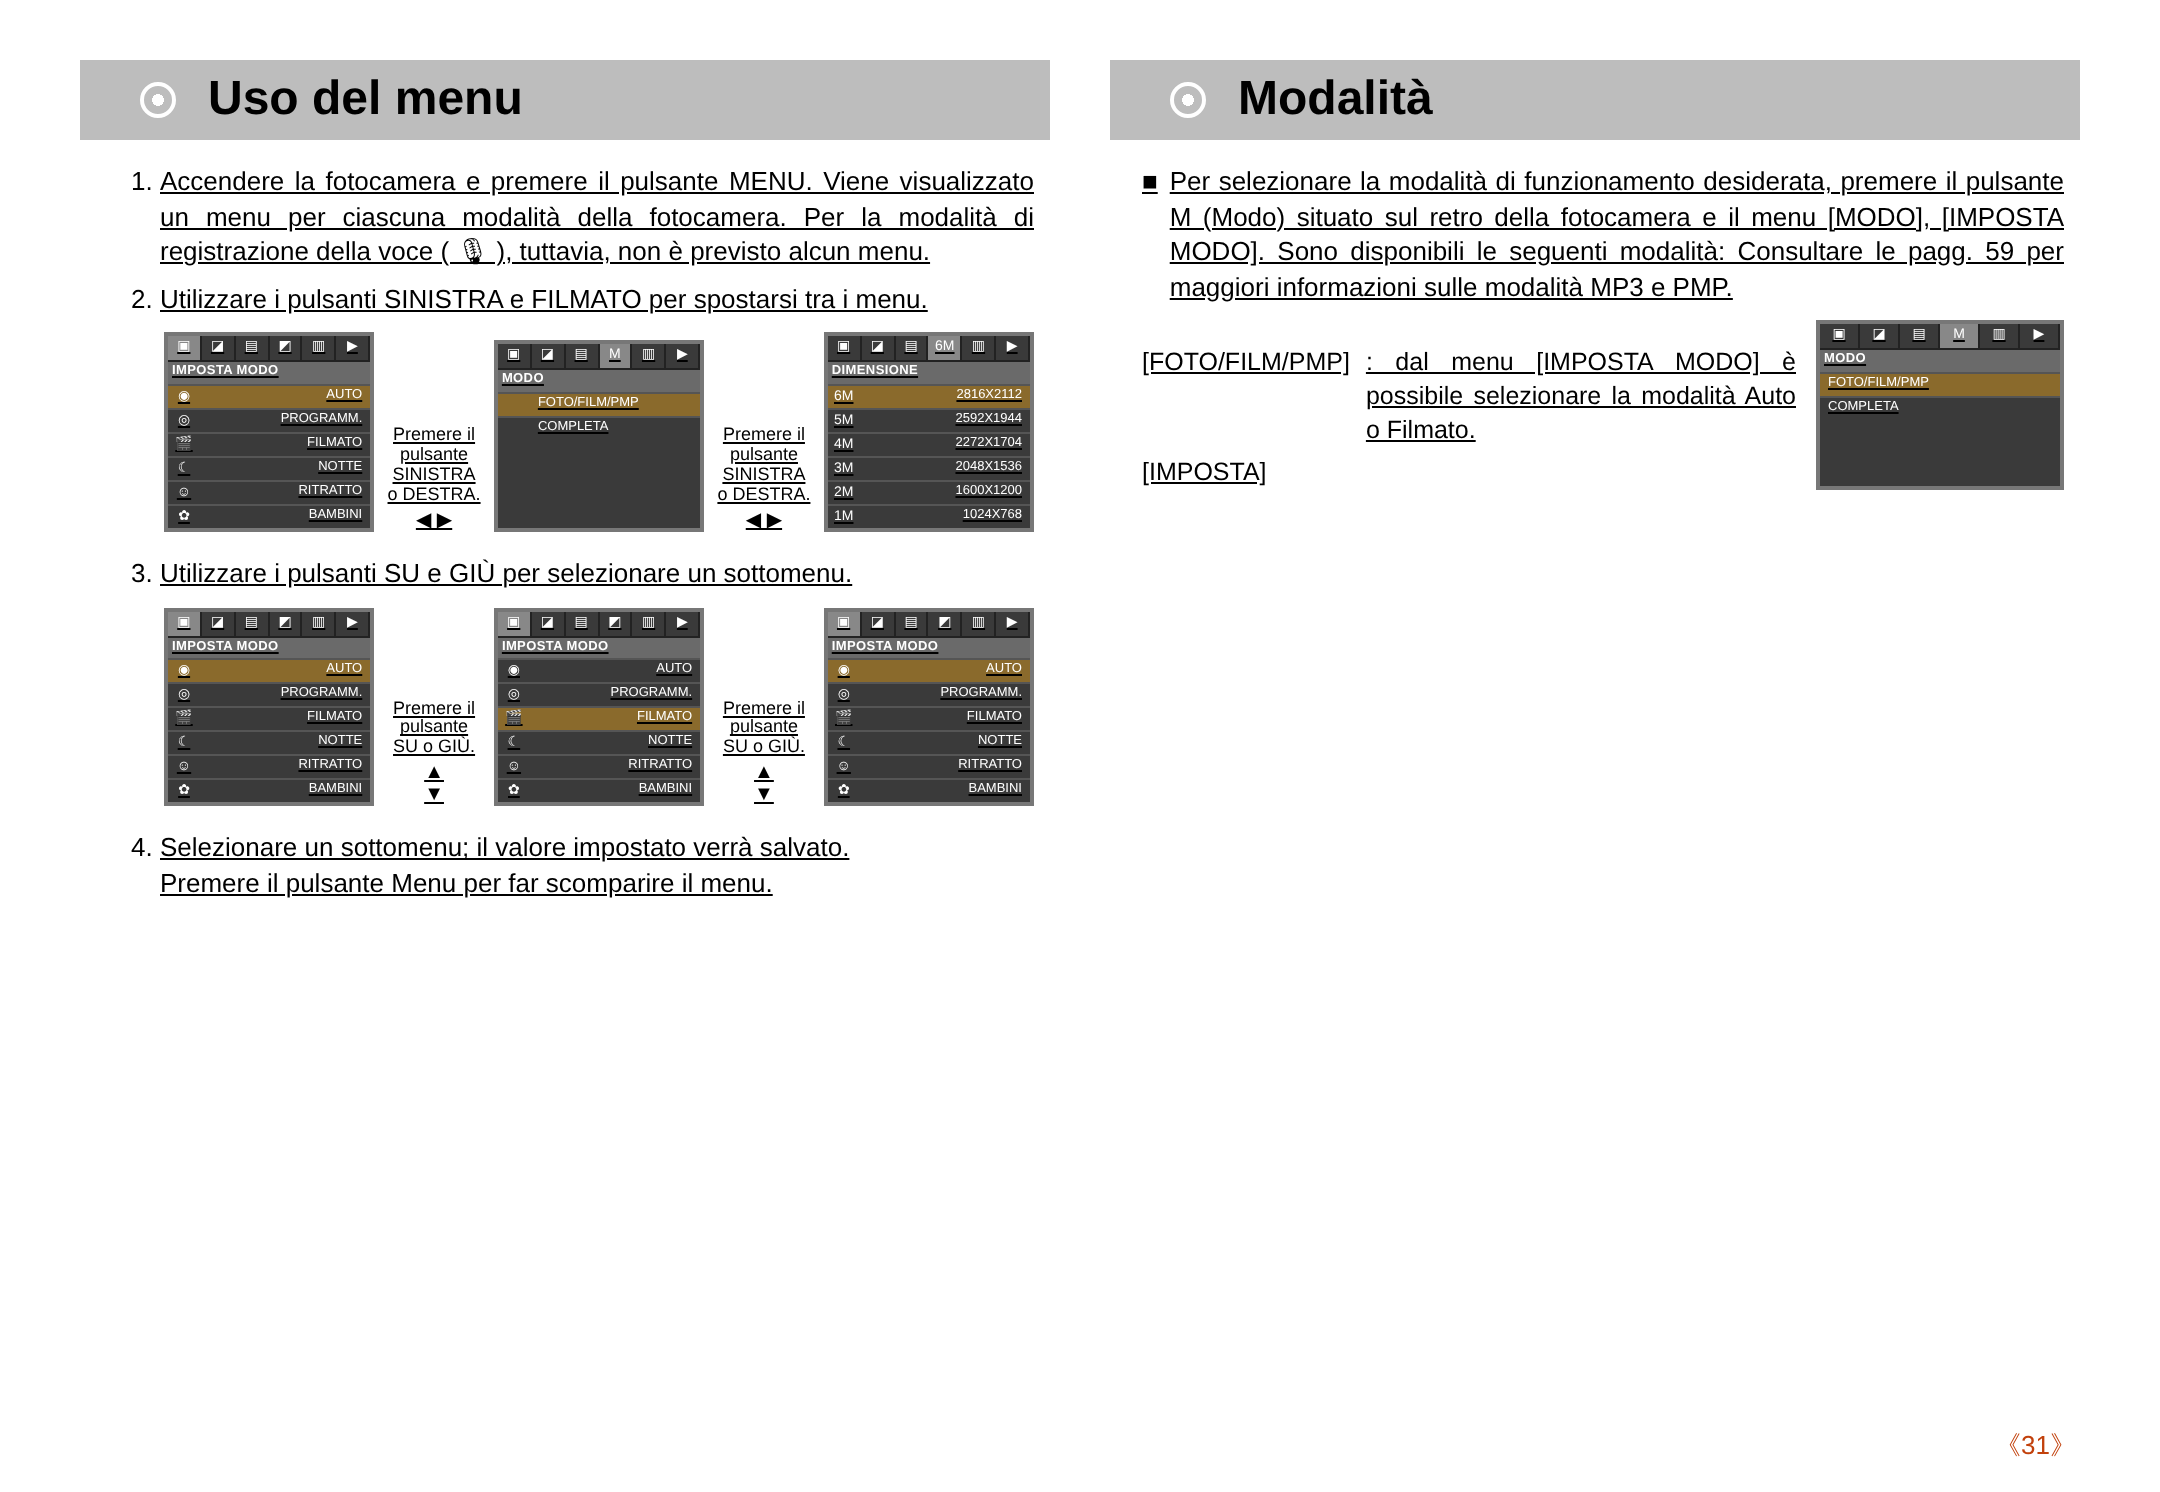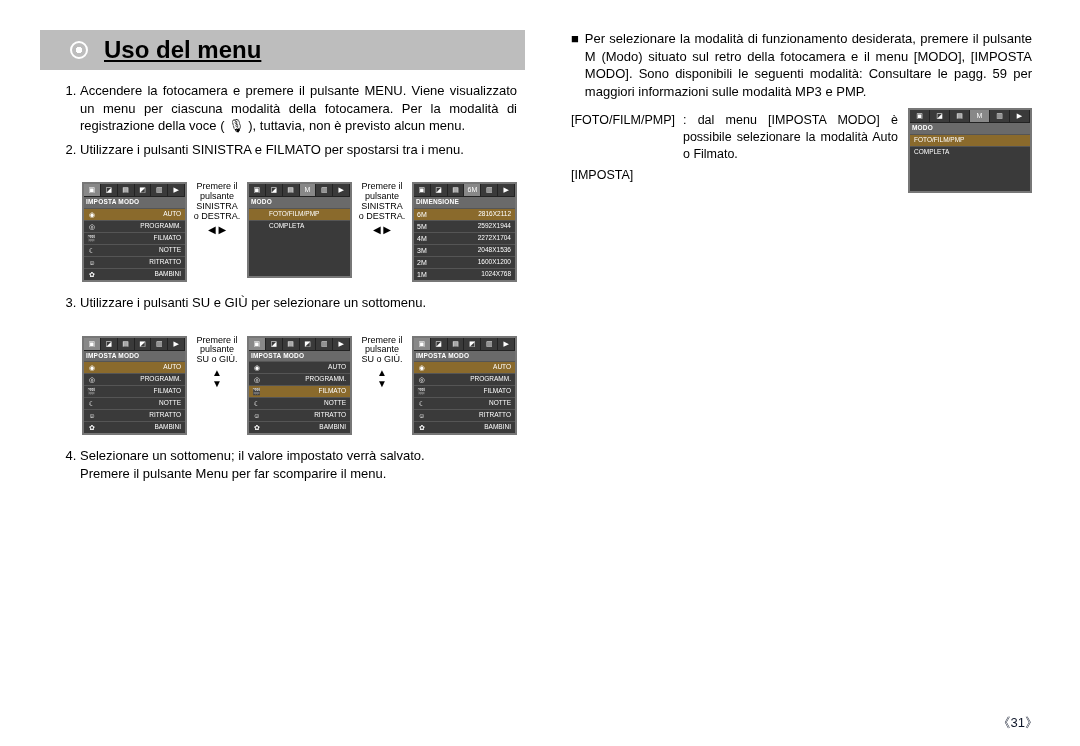--- a/index.html
+++ b/index.html
@@ -41,36 +41,36 @@
     position: relative;
     display: inline-block;
     background: radial-gradient(circle, #fff 0 3px, transparent 3px);
   }
   .title-band .t {
     font-size: 24px;
     font-weight: bold;
     color: #000;
     margin-left: 16px;
     line-height: 40px;
-    text-decoration: underline;
   }
   .body-text {
     font-size: 13px;
     line-height: 1.35;
     padding: 0 8px 0 22px;
     text-align: justify;
+    text-decoration: underline;
   }
   .body-text li { margin-bottom: 6px; }
   ol { padding-left: 18px; margin: 4px 0; }
 
   .screens-row {
     display: flex;
     gap: 6px;
-    align-items: flex-start;
-    margin: 24px 0 12px 20px;
+    align-items: flex-end;
+    margin: 8px 0 12px 20px;
   }
   .lcd {
     width: 118px;
     border: 2px solid #777;
     background: #999;
     font-size: 7px;
     color: #fff;
     box-shadow: 0 0 0 1px #555 inset;
   }
   .lcd.sm { width: 110px; }
@@ -123,21 +123,21 @@
 
   .def-row { display:flex; gap:8px; margin:4px 0 0 16px; font-size:12.5px; }
   .def-row .k { white-space:nowrap; }
   .def-row .v { flex:1; }
 
   .pager {
     position:absolute;
     bottom:14px;
     right:42px;
     font-size:13px;
-    color:#0f172a;
+    color:#c2410c;
   }
   .pager::before, .pager::after {
     font-family: monospace;
   }
 </style>
 </head>
 <body>
 
 <div class="page">
 
@@ -378,27 +378,30 @@
       <ol start="4">
         <li>
           <span>Selezionare un sottomenu; il valore impostato verrà salvato.</span><br>
           <span>Premere il pulsante Menu per far scomparire il menu.</span>
         </li>
       </ol>
     </div>
   </div>
 
   <div class="col">
+    <div class="title-band">
+      <span class="t">Modalità</span>
+    </div>
     <div class="body-text" style="padding-left:16px">
       <div style="display:flex; gap:6px;">
         <span>■</span>
         <span style="text-align:justify">Per selezionare la modalità di funzionamento desiderata, premere il pulsante M (Modo) situato sul retro della fotocamera e il menu [MODO], [IMPOSTA MODO]. Sono disponibili le seguenti modalità: Consultare le pagg. 59 per maggiori informazioni sulle modalità MP3 e PMP.</span>
       </div>
 
-      <div style="display:flex; gap:10px; margin-top:8px;">
+      <div style="display:flex; gap:10px; margin-top:8px;align-items:flex-end;">
         <div style="flex:1">
           <div class="def-row" style="margin-left:0">
             <span class="k">[FOTO/FILM/PMP]</span>
             <span class="v">: dal menu [IMPOSTA MODO] è possibile selezionare la modalità Auto o Filmato.</span>
           </div>
           <div class="def-row" style="margin-left:0">
             <span class="k">[IMPOSTA]</span>
           </div>
         </div>
         <div class="lcd" style="width:120px;flex:none">

